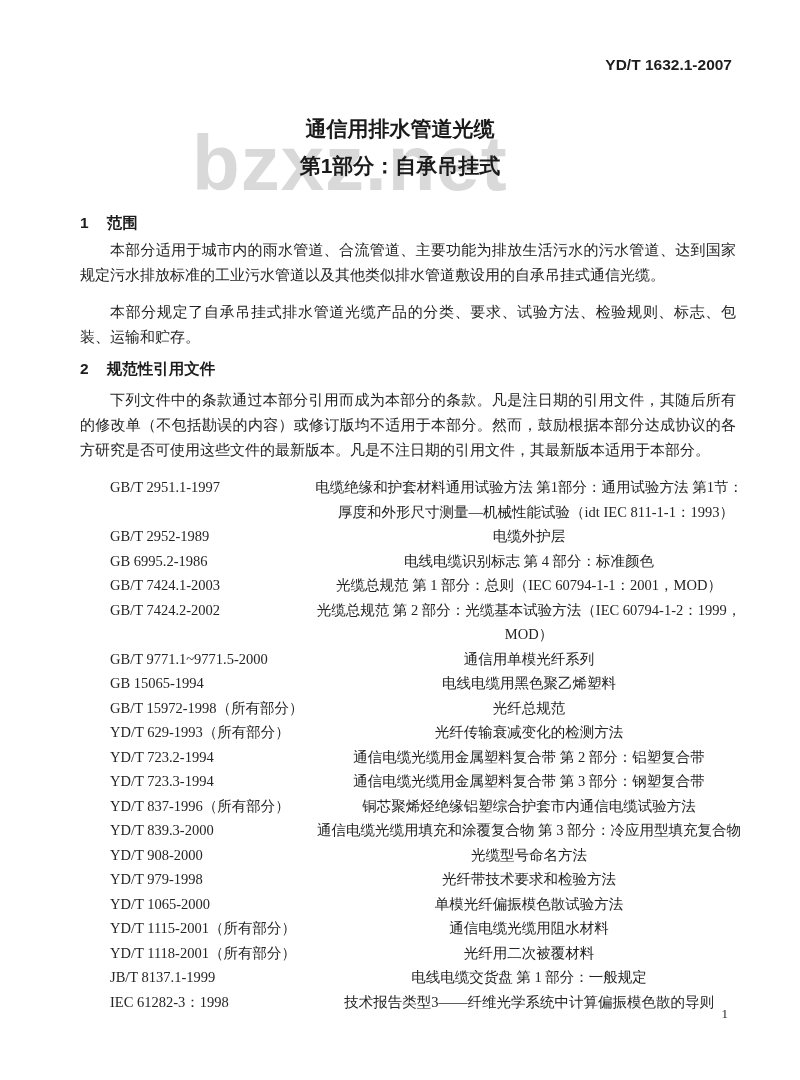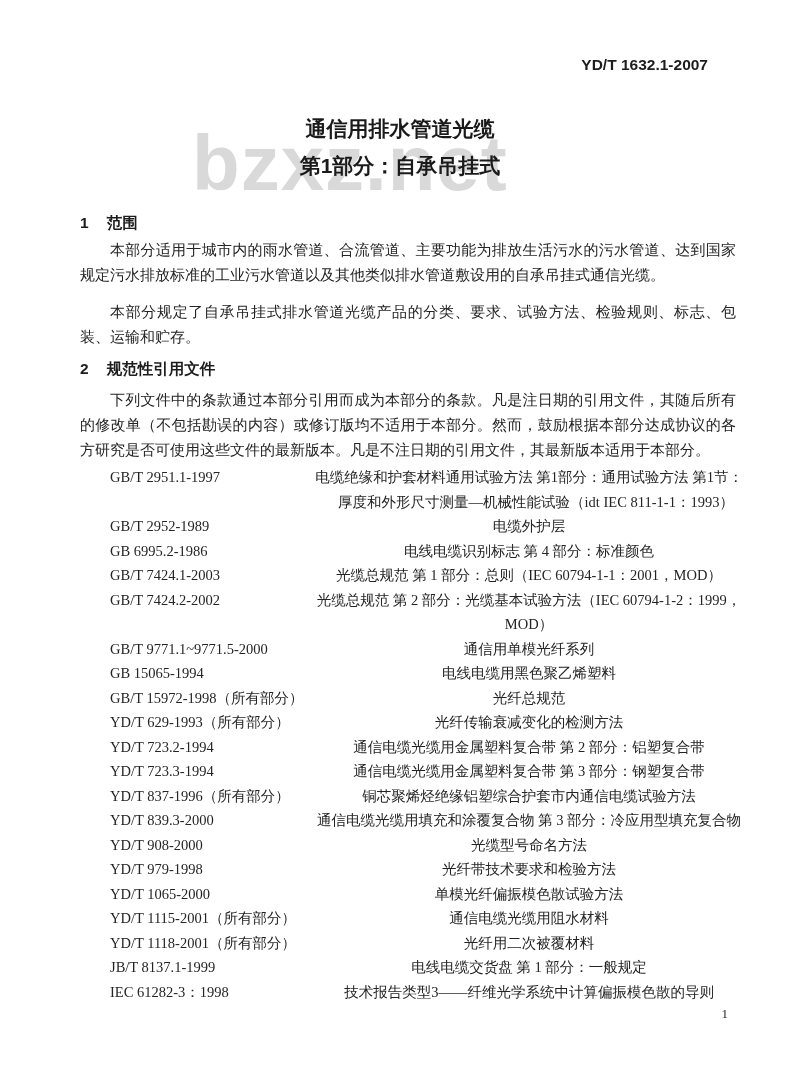--- a/index.html
+++ b/index.html
@@ -22,21 +22,21 @@
     font-weight: 700;
     font-size: 78px;
     letter-spacing: 1px;
     color: #d9d9d9;
     z-index: 0;
     user-select: none;
   }
   .content { position: relative; z-index: 1; }
   .doc-code {
     padding-top: 56px;
-    padding-right: 92px;
+    padding-right: 68px;
     text-align: right;
     font-family: "Liberation Sans", "DejaVu Sans", sans-serif;
     font-weight: 700;
     font-size: 15.5px;
     color: #1d1d1d;
   }
   .title-block {
     margin-top: 36px;
     text-align: center;
     font-family: "Liberation Sans", "DejaVu Sans", sans-serif;
@@ -63,21 +63,21 @@
     margin-right: 64px;
     text-align: justify;
     text-indent: 2em;
     font-size: 15px;
     line-height: 25px;
     color: #242424;
   }
   .para-first { margin-top: 12px; }
   .para-follow { margin-top: 4px; }
   .para-s2 { margin-top: 8px; }
-  .ref-list { margin-top: 2px; }
+  .ref-list { margin-top: 12px; }
   .ref-row {
     display: flex;
     margin-left: 110px;
     margin-right: 52px;
     font-size: 14.5px;
     line-height: 24.5px;
     color: #242424;
   }
   .ref-code { width: 200px; flex-shrink: 0; white-space: nowrap; }
   .ref-title { flex: 1; text-align: center; }

